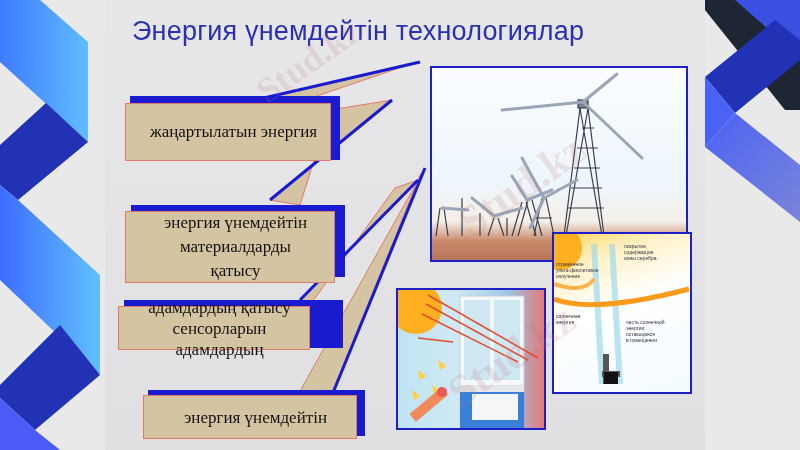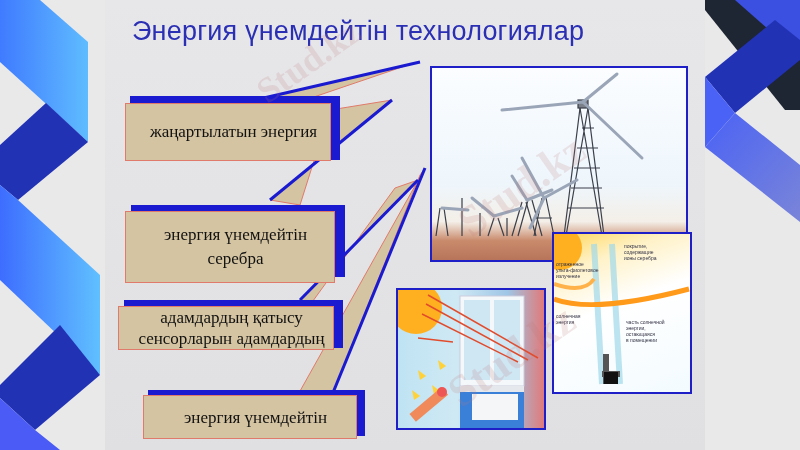--- a/index.html
+++ b/index.html
@@ -154,27 +154,28 @@
   <div class="shadow" style="left:5px; top:0; width:210px; height:64px;"></div>
   <div class="box" style="left:0; top:7px; width:206px; height:58px;">
     <span>жаңартылатын энергия</span>
   </div>
 </div>
 
 <div class="callout" style="left:125px; top:205px; width:220px; height:80px;">
   <div class="shadow" style="left:6px; top:0; width:214px; height:72px;"></div>
   <div class="box" style="left:0; top:6px; width:210px; height:72px;">
     <span>энергия үнемдейтін</span>
-    <span>серебра</span>
+    <span>материалдарды</span>
+    <span>қатысу</span>
   </div>
 </div>
 
 <div class="callout" style="left:118px; top:300px; width:225px; height:52px;">
   <div class="shadow" style="left:6px; top:0; width:219px; height:48px;"></div>
-  <div class="box" style="left:0; top:6px; width:216px; height:44px; line-height:21px;">
+  <div class="box" style="left:0; top:6px; width:192px; height:44px; line-height:21px;">
     <span>адамдардың қатысу</span>
     <span>сенсорларын адамдардың</span>
   </div>
 </div>
 
 <div class="callout" style="left:143px; top:390px; width:222px; height:52px;">
   <div class="shadow" style="left:5px; top:0; width:217px; height:46px;"></div>
   <div class="box" style="left:0; top:5px; width:214px; height:44px; line-height:21px;">
     <span>энергия үнемдейтін</span>
   </div>

